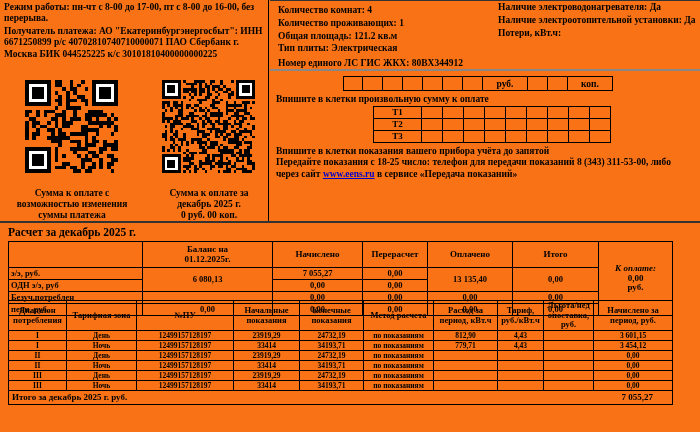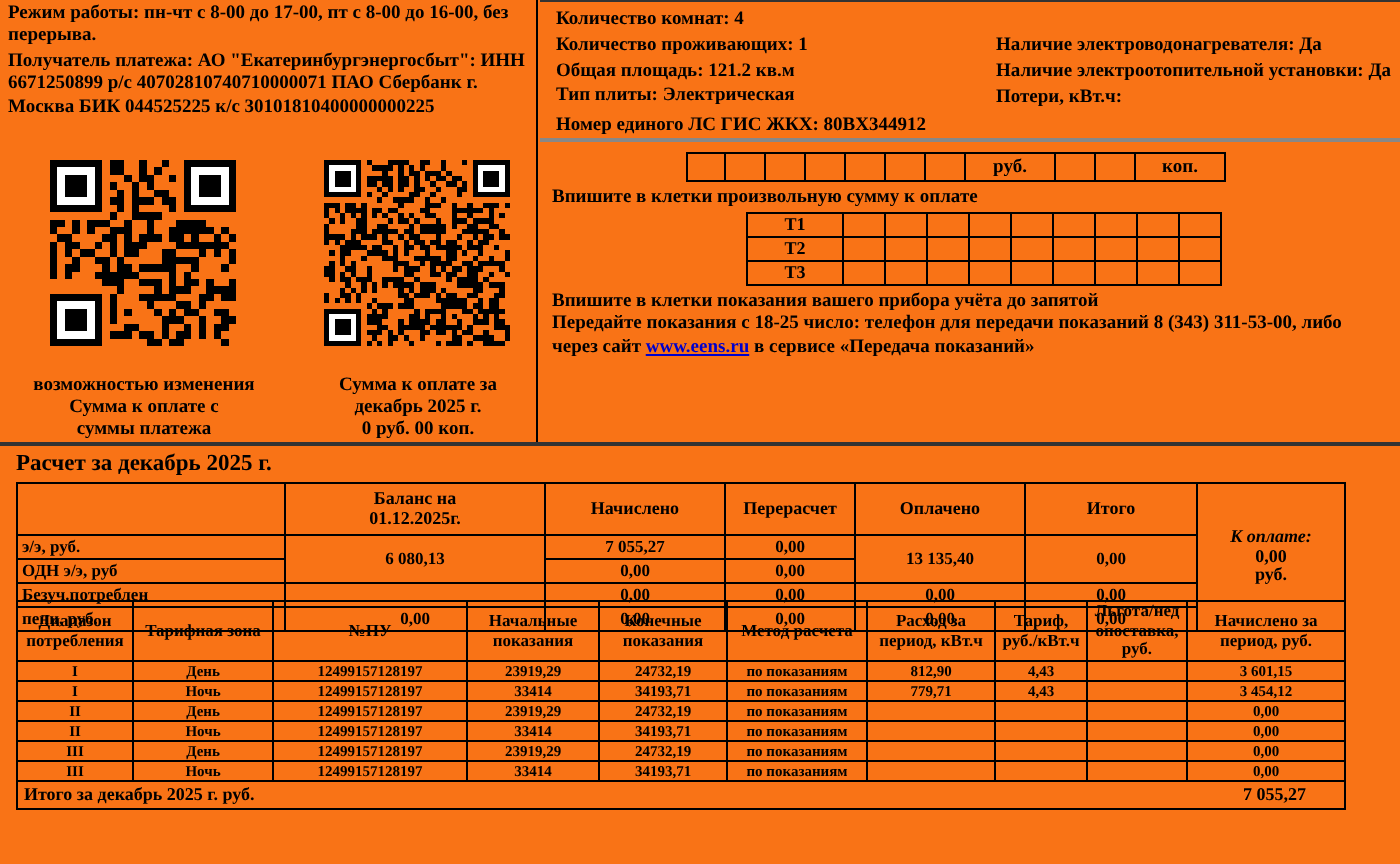--- a/index.html
+++ b/index.html
@@ -5,21 +5,21 @@
   html,body{margin:0;padding:0;background:#fff;}
   #page{position:relative;width:700px;height:432px;background:#f97316;
         font-family:"Liberation Serif",serif;font-weight:bold;color:#000;overflow:hidden;}
   
   #top-left{position:absolute;left:4px;top:2px;width:262px;font-size:9.5px;line-height:1.2;}
   #top-left p{margin:0 0 1px 0;}
   #vdivider{position:absolute;left:268px;top:0;width:1px;height:222px;background:#000;}
   #top-right{position:absolute;left:270px;top:0;width:430px;height:222px;border-top:1.5px solid #333;}
   .info-col{position:absolute;font-size:9.5px;line-height:1.35;}
   #info-col1{left:8px;top:3px;}
-  #info-col2{left:228px;top:16px;}
+  #info-col2{left:228px;top:0;}
   #account-line{position:absolute;left:8px;top:57px;font-size:9.5px;}
   #gray-divider{position:absolute;left:0;top:68px;width:430px;height:2px;background:#888;}
   #rub-boxes{position:absolute;left:73px;top:75px;display:flex;}
   .rbox{width:20px;height:15px;border:1px solid #000;border-left:none;box-sizing:border-box;}
   .rbox:first-child{border-left:1px solid #000;}
   .rbox.lbl{width:45px;font-size:9.5px;text-align:center;line-height:14px;}
   #sum-instruction{position:absolute;left:6px;top:93px;font-size:9.5px;}
   #t-table{position:absolute;left:103px;top:105px;border-collapse:collapse;}
   #t-table td{border:1px solid #000;height:11px;padding:0;box-sizing:border-box;}
   #t-table .tlabel{width:48px;text-align:center;font-size:9px;line-height:11px;}
@@ -792,22 +792,22 @@
         <rect x="24" y="34" width="1" height="1" fill="#000"></rect>
         <rect x="25" y="34" width="1" height="1" fill="#000"></rect>
         <rect x="27" y="34" width="1" height="1" fill="#000"></rect>
         <rect x="30" y="34" width="1" height="1" fill="#000"></rect>
         <rect x="31" y="34" width="1" height="1" fill="#000"></rect>
         <rect x="32" y="34" width="1" height="1" fill="#000"></rect>
         <rect x="33" y="34" width="1" height="1" fill="#000"></rect>
       </svg></div>
 
   <div class="qr-caption" id="qr-left-caption">
+    <div>Сумма к оплате с</div>
     <div>возможностью изменения</div>
-    <div>Сумма к оплате с</div>
     <div>суммы платежа</div>
   </div>
   <div class="qr-caption" id="qr-right-caption">
     <div>Сумма к оплате за</div>
     <div>декабрь 2025 г.</div>
     <div>0 руб. 00 коп.</div>
   </div>
 
   <div id="vdivider"></div>
 

